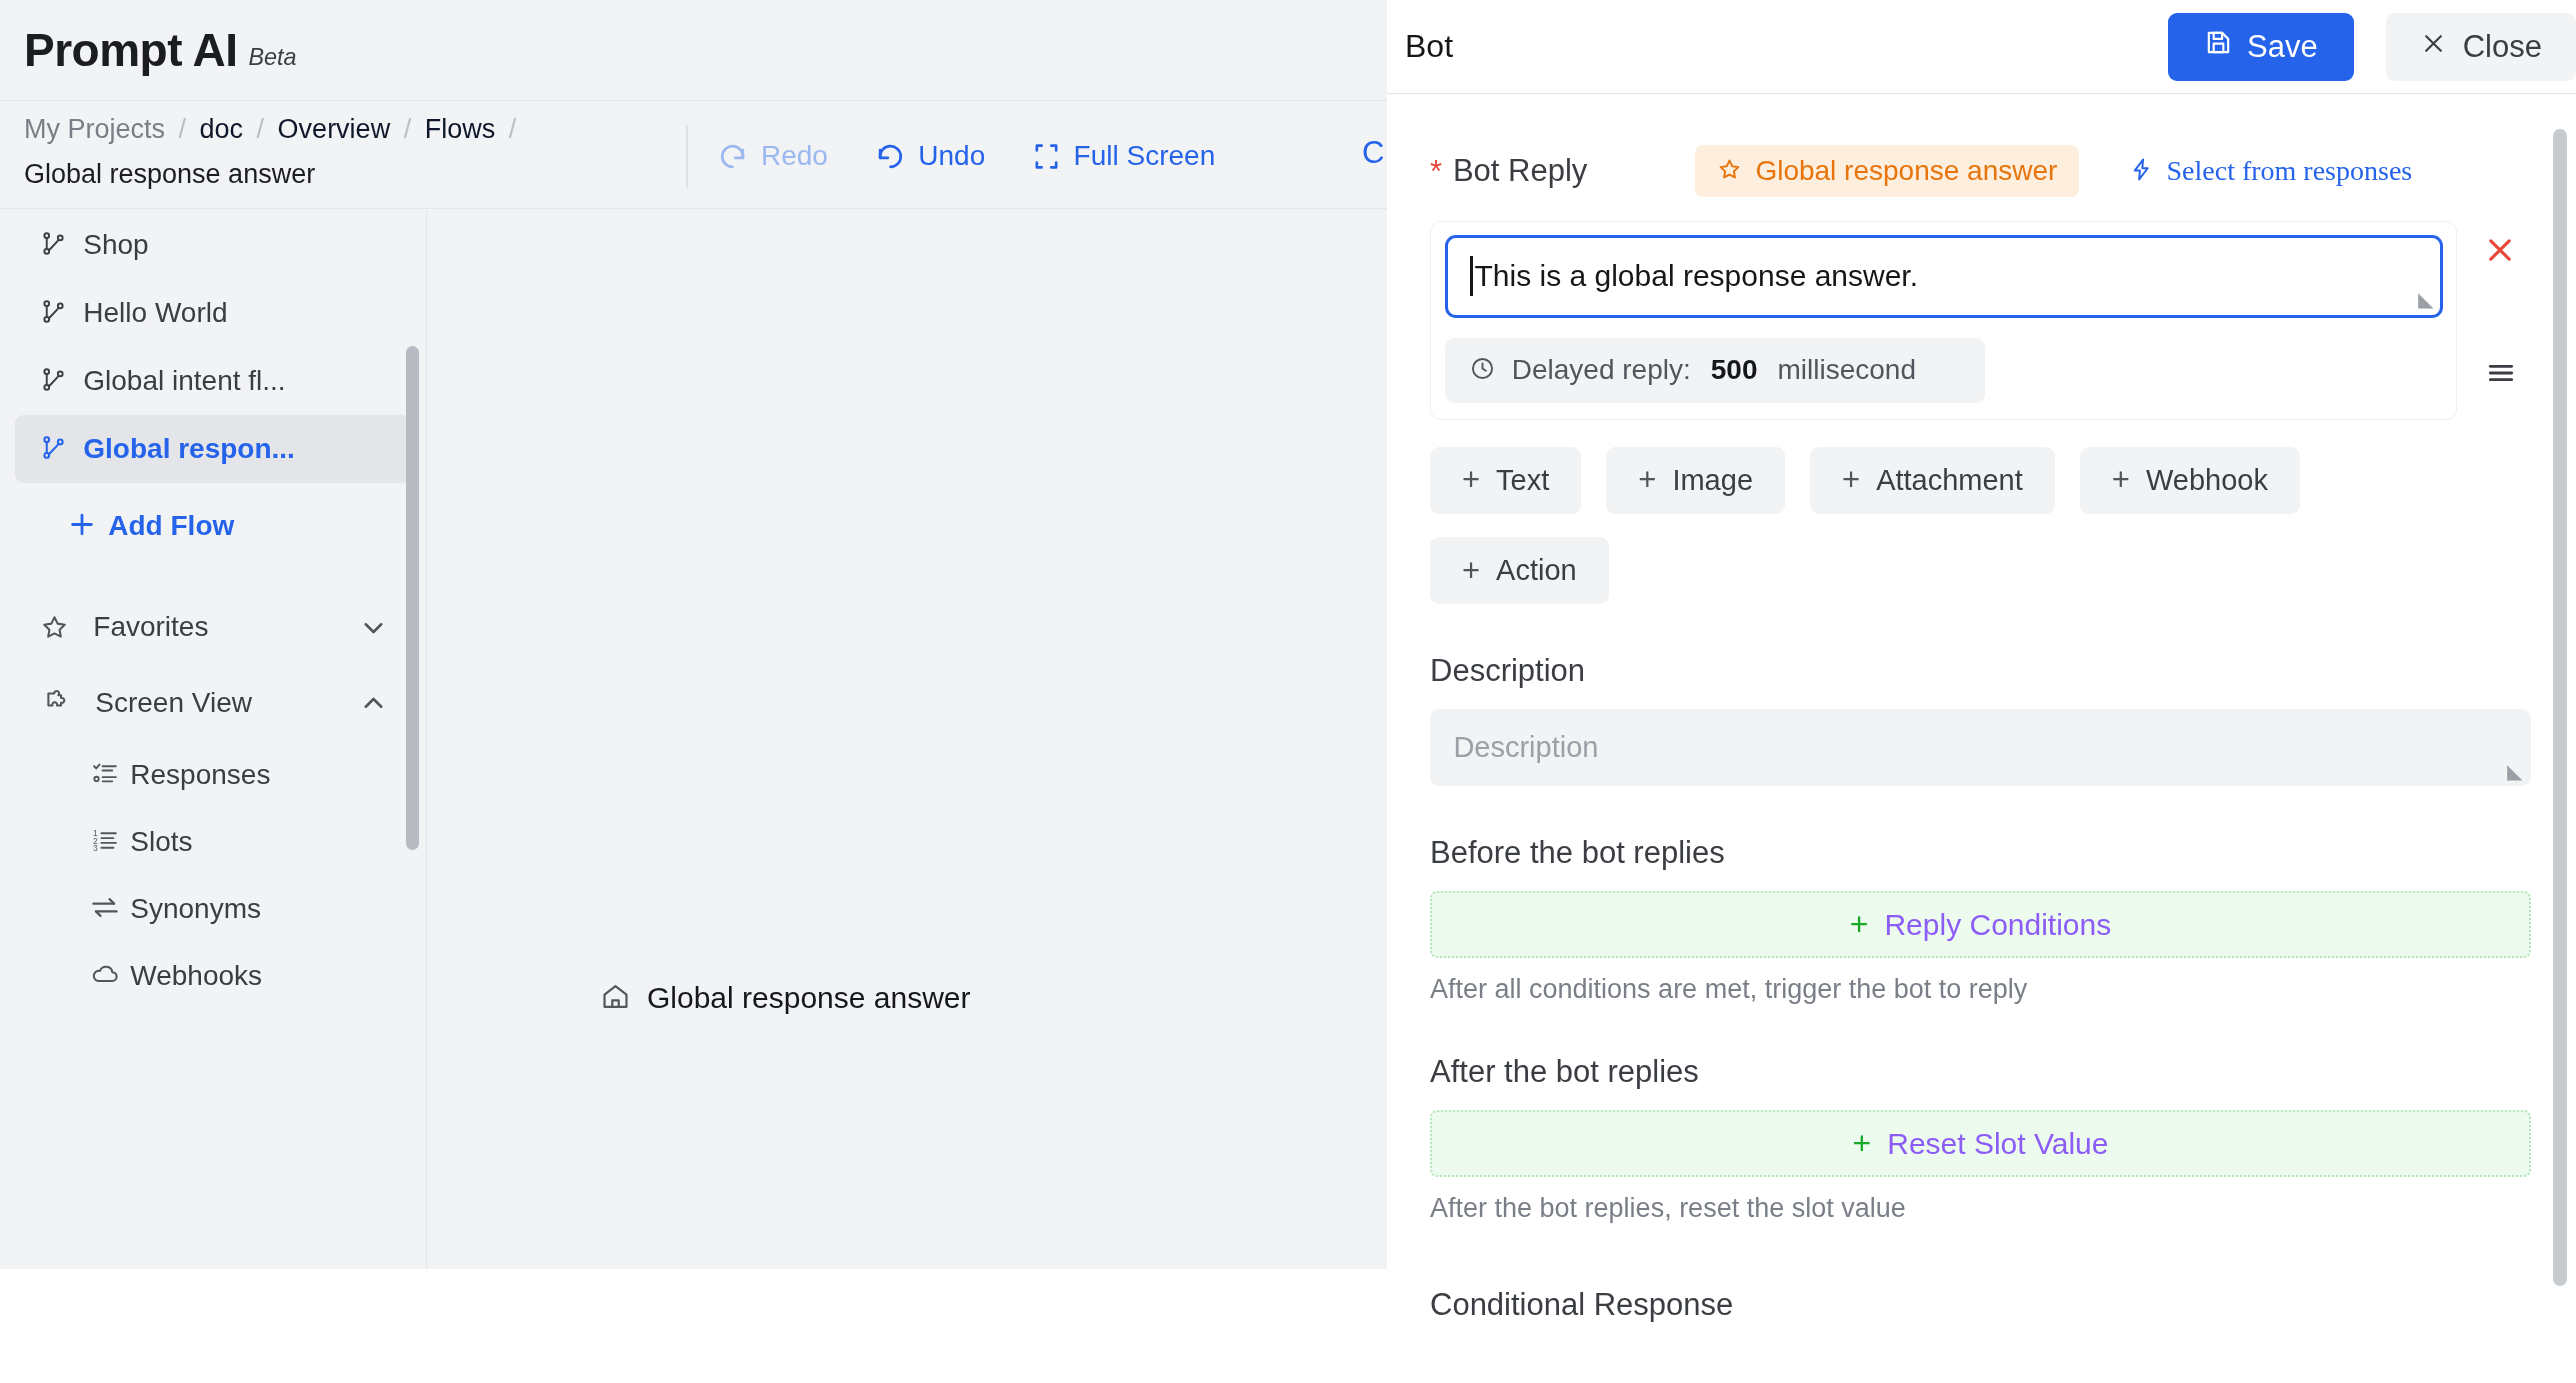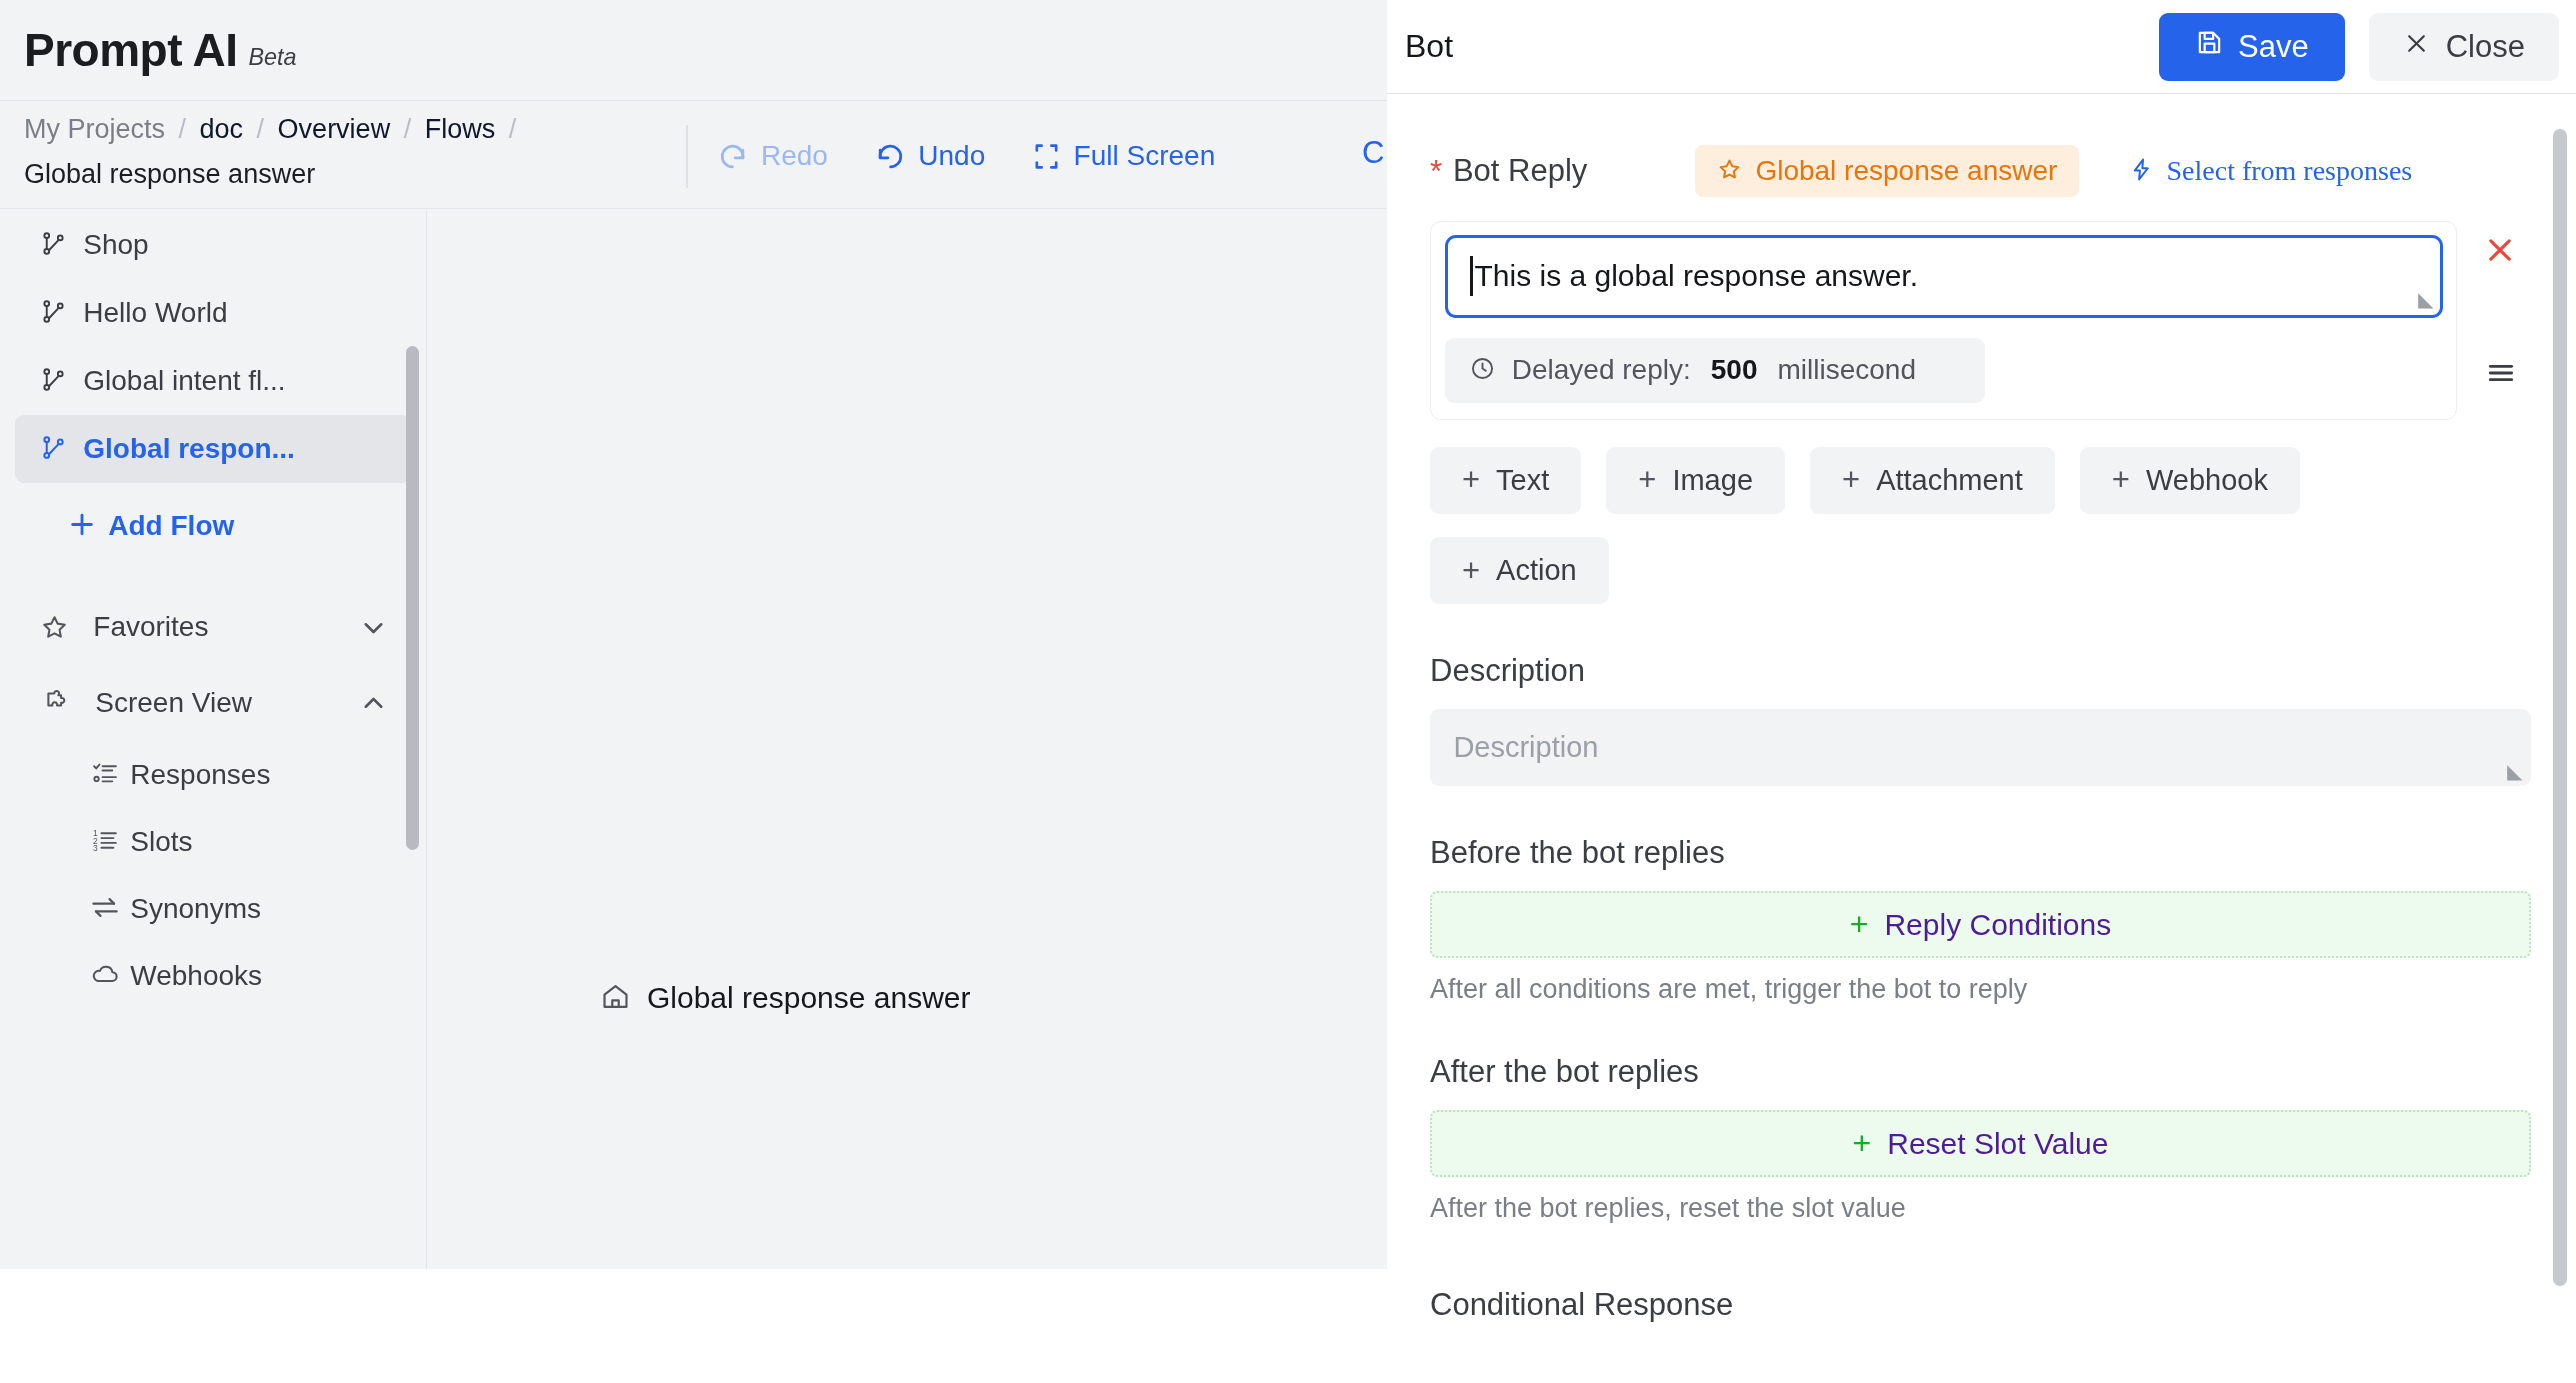--- a/index.html
+++ b/index.html
@@ -141,21 +141,21 @@
     position: absolute; left: 1387px; top: 0;
     width: 1189px; height: 1383px;
     background: #ffffff;
   }
   #panel-header {
     position: absolute; left: 0; top: 0; width: 1189px; height: 94px;
     border-bottom: 1.8px solid #e3e5e8;
     display: flex; align-items: center;
   }
   #panel-title { font-size: 32px; color: #15171a; margin-left: 18px; font-weight: 400; }
-  #panel-actions { margin-left: auto; display: flex; align-items: center; gap: 4px; padding-right: 17px; }
+  #panel-actions { margin-left: auto; display: flex; align-items: center; gap: 12px; padding-right: 0; }
   #save-btn {
     display: flex; align-items: center; gap: 14.4px;
     background: #2563eb; color: #ffffff;
     font-size: 31px; border-radius: 9px;
     height: 68px; padding: 0 36px; cursor: pointer;
   }
   #close-btn {
     display: flex; align-items: center; gap: 16px;
     background: #f2f3f5; color: #3a3d42;
     font-size: 31px; border-radius: 9px;
@@ -273,21 +273,21 @@
 
   .green-btn {
     margin-left: 43px; margin-top: 20px;
     width: 1101px; height: 67px;
     background: #edfaee;
     border: 2.7px dotted #b6e6b9;
     border-radius: 7.2px;
     display: flex; align-items: center; justify-content: center; gap: 16px;
     cursor: pointer;
   }
-  .green-btn .lbl { font-size: 30px; color: #4c1d95; }
+  .green-btn .lbl { font-size: 30px; color: #8b5cf6; }
   .green-btn .plus { font-size: 32px; color: #1aaa2a; font-weight: 300; }
   .hint {
     margin-left: 43px; margin-top: 16px;
     font-size: 27px; color: #7a7f87;
   }
 </style>
 </head>
 <body>
 
 <div id="app">

